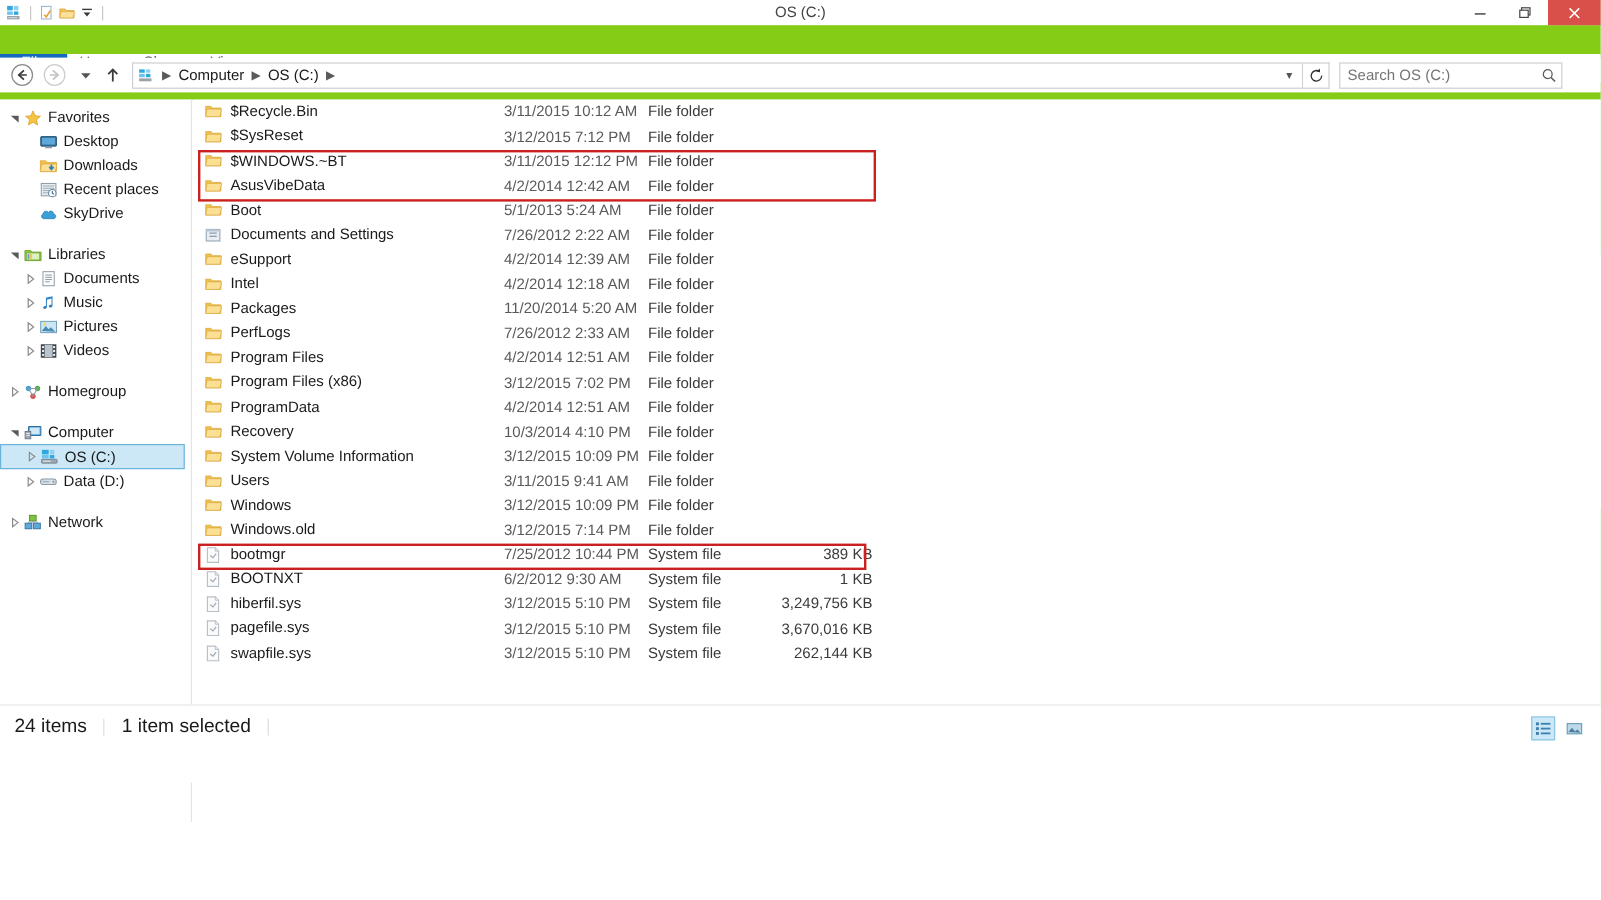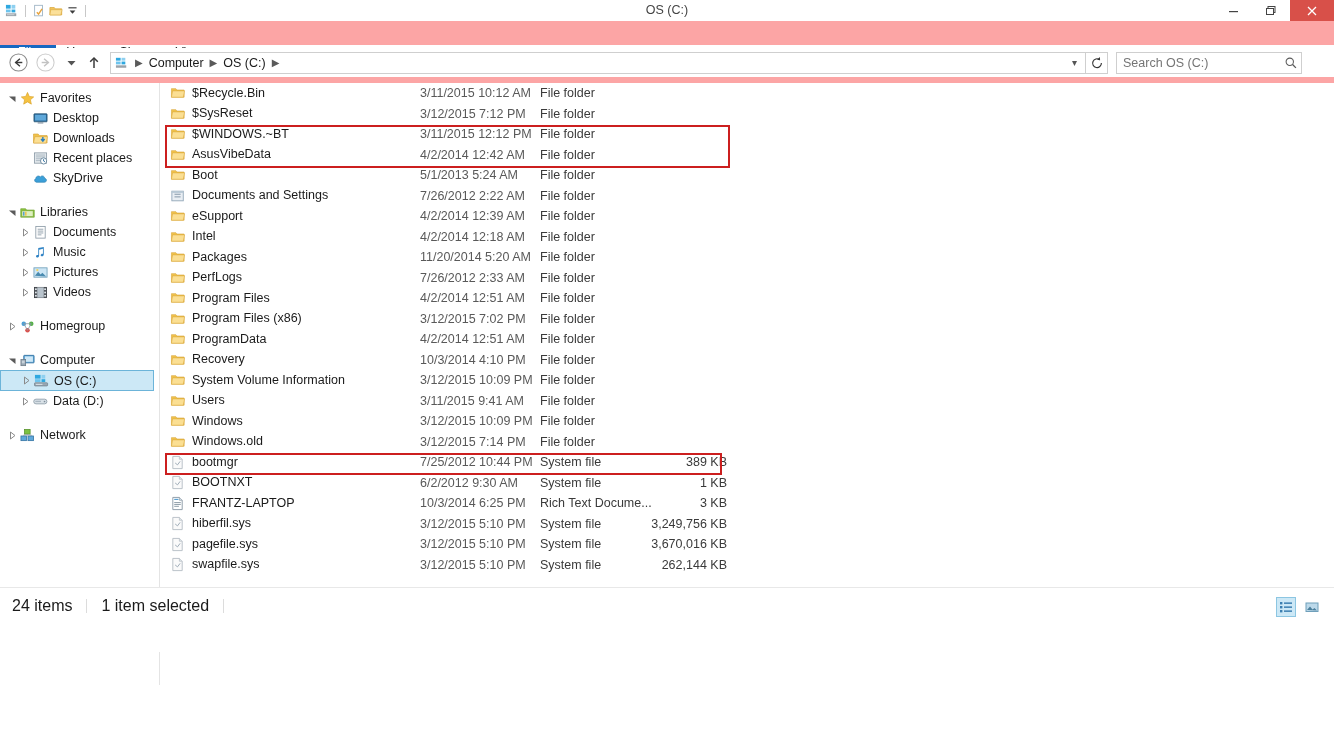--- a/index.html
+++ b/index.html
@@ -4,21 +4,21 @@
 <style>
   * { box-sizing: border-box; margin: 0; padding: 0; }
   html, body {
     width: 1334px; height: 750px;
     font-family: "Liberation Sans", sans-serif;
     font-size: 12px;
     background: #ffffff;
     overflow: hidden;
     color: #000;
   }
-  #app { position: relative; width: 1334px; height: 652px; background:#fca5a5; }
+  #app { position: relative; width: 1334px; height: 652px; background:#84cc16; }
 
   
   .titlebar {
     position: absolute; top:0; left:0; width:1334px; height:21px;
     background:#ffffff; display:flex; align-items:center;
   }
   .qat { display:flex; align-items:center; gap:0px; padding-left:4px; height:21px; }
   .qat-ico { width:17px; height:17px; display:flex; align-items:center; justify-content:center; }
   .qat-sep { width:1px; height:12px; background:#c8c8c8; margin:0 4px; }
   .title-text {
@@ -776,36 +776,20 @@
               <span>BOOTNXT</span>
             </span>
             <span class="fdate">6/2/2012 9:30 AM</span>
             <span class="ftype">System file</span>
             <span class="fsize">1 KB</span>
           </div>
           <div class="frow">
             <span class="fname">
               <span class="fico">
                 <svg width="15" height="15" viewBox="0 0 16 16">
-                  <path d="M3 1.5 H10 L13 4.5 V14.5 H3 Z" fill="#fff" stroke="#8c9aa6" stroke-width="1"></path>
-                  <path d="M10 1.5 V4.5 H13" fill="#dfe6eb" stroke="#8c9aa6" stroke-width="0.8"></path>
-                  <rect x="4.5" y="3" width="4.5" height="1.2" fill="#4f9bd0"></rect>
-                  <path d="M4.5 7 H11.5 M4.5 9 H11.5 M4.5 11 H9.5" stroke="#7b8c99" stroke-width="0.9"></path>
-                </svg>
-              </span>
-              <span>FRANTZ-LAPTOP</span>
-            </span>
-            <span class="fdate">10/3/2014 6:25 PM</span>
-            <span class="ftype">Rich Text Docume...</span>
-            <span class="fsize">3 KB</span>
-          </div>
-          <div class="frow">
-            <span class="fname">
-              <span class="fico">
-                <svg width="15" height="15" viewBox="0 0 16 16">
                   <path d="M3 1.5 H10 L13 4.5 V14.5 H3 Z" fill="#fafafa" stroke="#b7bfc6" stroke-width="1"></path>
                   <path d="M10 1.5 V4.5 H13" fill="#e4e9ed" stroke="#b7bfc6" stroke-width="0.8"></path>
                   <path d="M5.5 8.5 L8 10.5 L10.8 6.8" stroke="#9aa8b4" stroke-width="1" fill="none"></path>
                 </svg>
               </span>
               <span>hiberfil.sys</span>
             </span>
             <span class="fdate">3/12/2015 5:10 PM</span>
             <span class="ftype">System file</span>
             <span class="fsize">3,249,756 KB</span>

